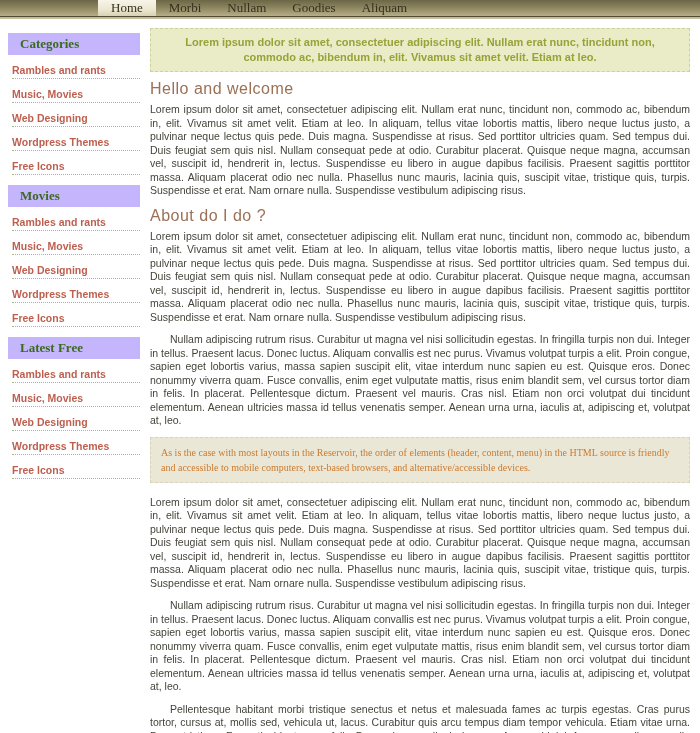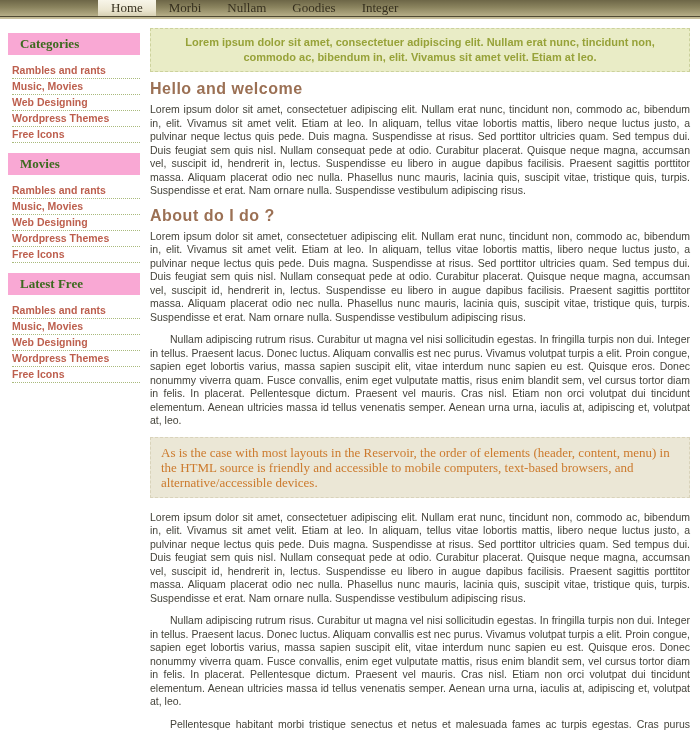--- a/index.html
+++ b/index.html
@@ -31,62 +31,62 @@
     position:relative; height:61px; overflow:hidden;
     background:linear-gradient(180deg,#f9f7ef 0%, #f1eddd 55%, #e7e2cd 100%);
     border-bottom:1px solid #c7bf9d;
   }
 
   
   .page-body { display:flex; align-items:flex-start; padding:9px 10px 0 8px; }
 
   .sidebar { width:132px; flex-shrink:0; }
   .side-heading {
-    background:#f9a8d4; color:#3c6a1f;
+    background:#c4b5fd; color:#3c6a1f;
     font-family:"Liberation Serif", serif; font-size:13px; font-weight:bold;
     padding:3px 4px 3px 12px; margin:5px 0 8px 0;
   }
   .side-links { list-style:none; margin-bottom:10px; }
   .side-links a {
     display:block; margin-left:4px; padding:2px 0 2px 0;
     border-bottom:1px dotted #a9ba7c;
     color:#bd5f4e; font-size:10.5px; font-weight:bold;
-    text-decoration:none; cursor:pointer; line-height:11px;
+    text-decoration:none; cursor:pointer; line-height:11px;margin-top:8px;
   }
 
   .main { flex:1; margin-left:10px; }
   .intro-box {
     background:#e9ecc6; border:1px dashed #ccd29c;
     color:#97a239; font-weight:bold; text-align:center;
     font-size:11px; line-height:15px; padding:6px 14px; margin-bottom:6px;
   }
   .content-heading {
-    color:#9b7054; font-size:16px; font-weight:bold;
+    color:#9b7054; font-size:16px; font-weight:normal;
     letter-spacing:.5px; margin:8px 0 5px 0;
   }
   .main p {
     color:#45443b; font-size:10.5px; line-height:13.5px;
     text-align:justify; margin-bottom:9px;
   }
   .main p.indent { text-indent:20px; margin-bottom:9px; }
   .note-box {
     background:#ebe7d6; border:1px dashed #d9d3ba;
     color:#cc7a2d; font-family:"Liberation Serif", serif;
-    font-size:13px; line-height:15px; padding:7px 10px; margin:4px 0 13px 0;
+    font-size:10px; line-height:15px; padding:7px 10px; margin:4px 0 13px 0;
   }
 </style>
 </head>
 <body>
 
 <nav class="topnav">
   <a class="nav-item active">Home</a>
   <a class="nav-item">Morbi</a>
   <a class="nav-item">Nullam</a>
   <a class="nav-item">Goodies</a>
-  <a class="nav-item">Integer</a>
+  <a class="nav-item">Aliquam</a>
 </nav>
 <div class="nav-strip"></div>
 
 <header class="header">
   
   
   
   
   
   

